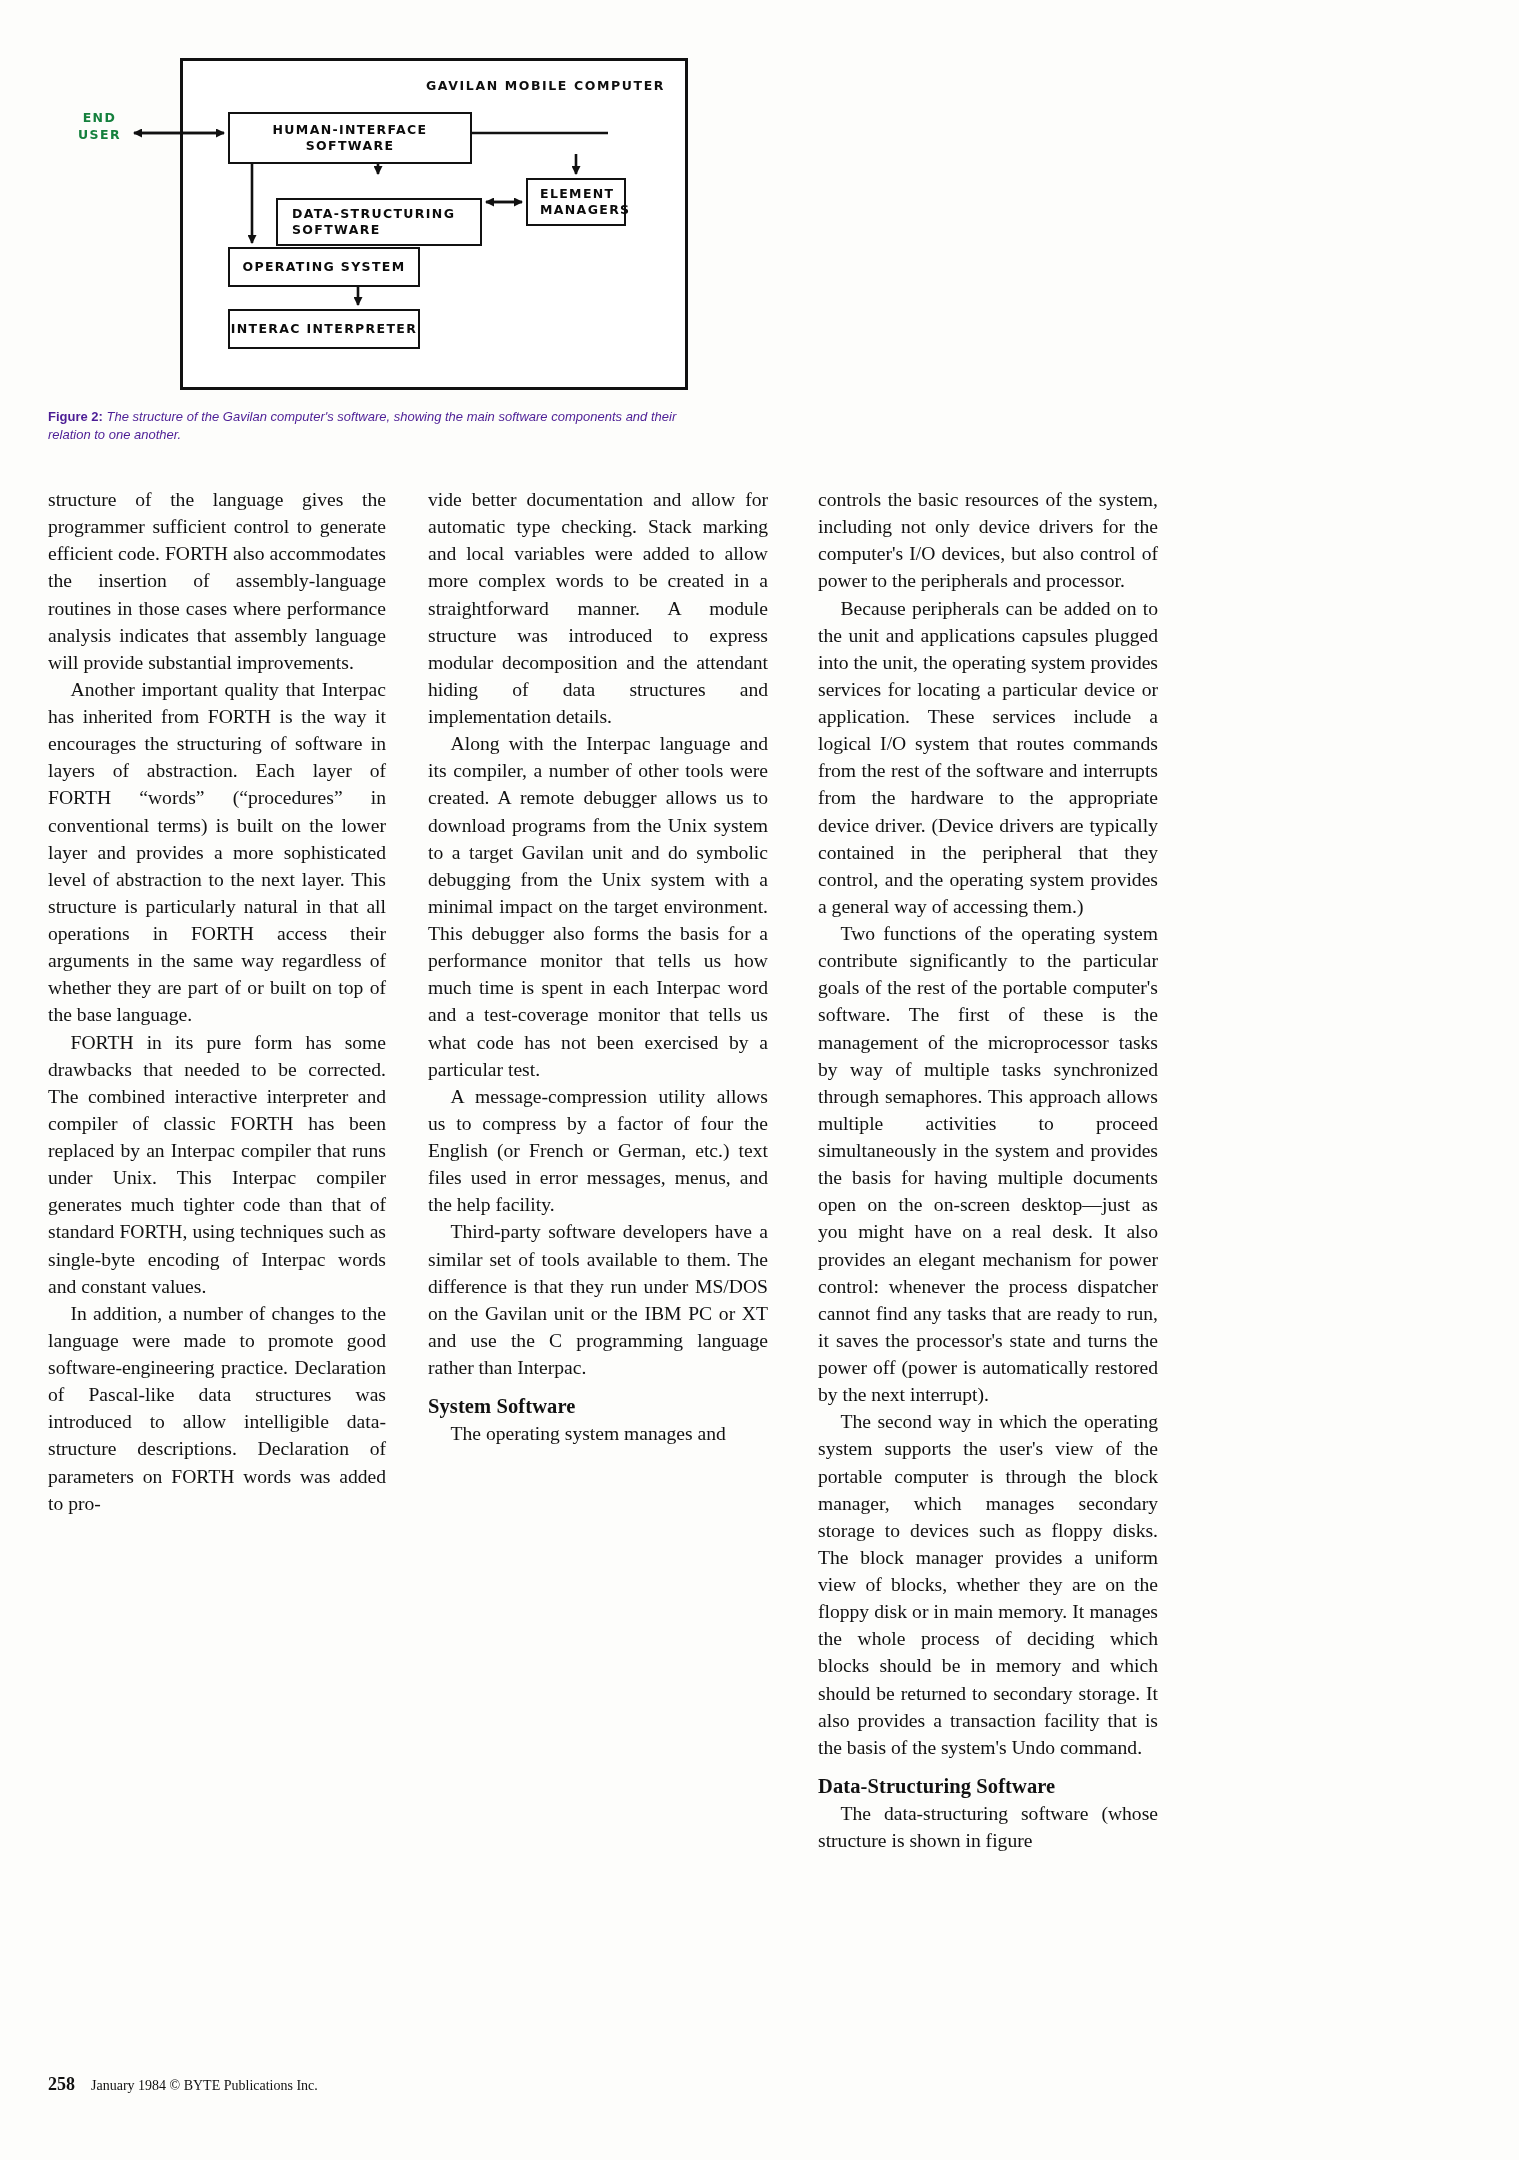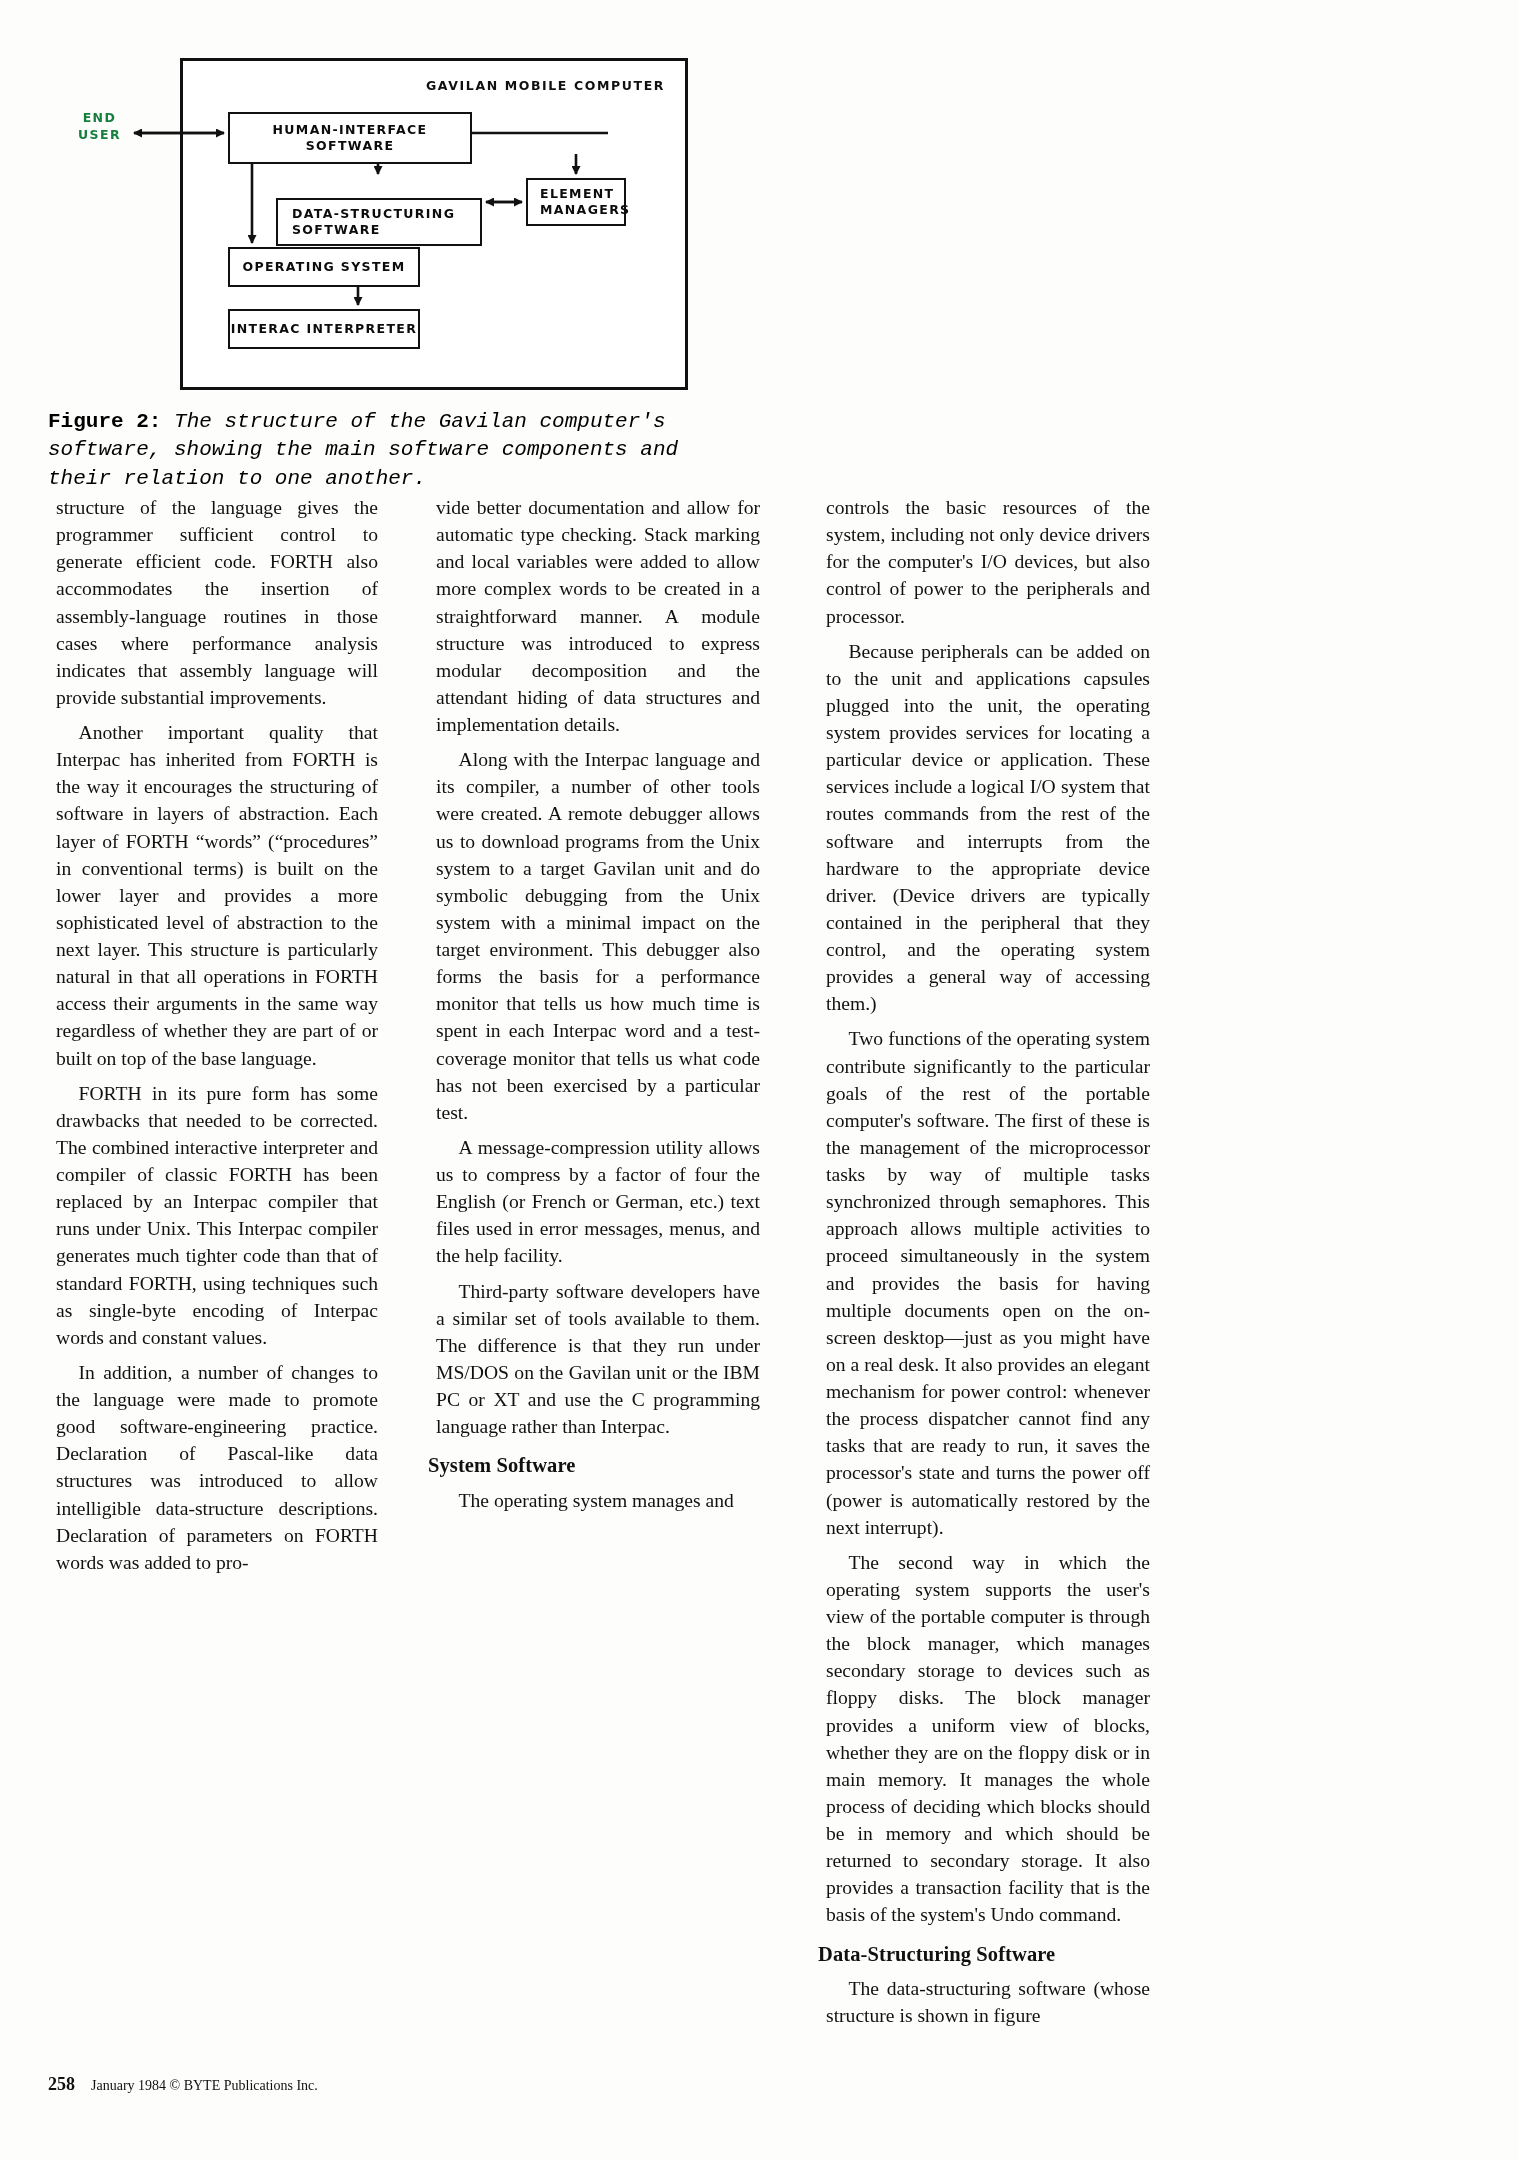--- a/index.html
+++ b/index.html
@@ -106,25 +106,25 @@
     width: 660px; height: 345px;
     overflow: visible;
   }
 
   
   .caption {
     position: absolute;
     left: 48px;
     top: 408px;
     width: 662px;
-    font-family: Liberation Mono, monospace;
-    font-size: 21px;
+    font-family: Liberation Sans, sans-serif;
+    font-size: 13px;
     line-height: 1.35;
     font-style: italic;
-    color: #000000;
+    color: #4c1d95;
     text-align: left;
   }
   .caption .cap-label {
     font-style: normal;
     font-weight: bold;
   }
 
   
   .columns {
     position: absolute;
@@ -140,21 +140,21 @@
     font-size: 19.6px;
     line-height: 1.385;
     text-align: justify;
     hyphens: none;
     color: #111;
   }
   .col.c2 { width: 340px; }
   .col.c3 { width: 340px; }
 
   .col p {
-    margin: 8px;
+    margin: 0;
     text-indent: 1.15em;
   }
   .col p.noindent { text-indent: 0; }
 
   .col h3 {
     margin: 13px 0 0 0;
     font-size: 20.5px;
     font-weight: bold;
     line-height: 1.25;
     text-align: left;

